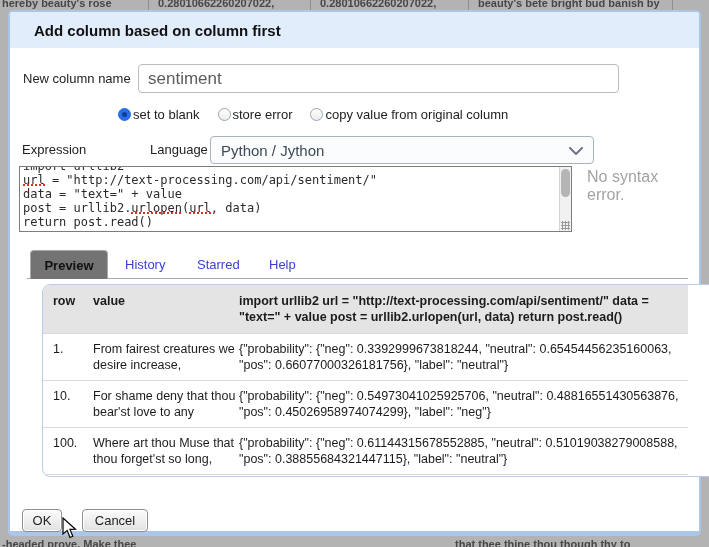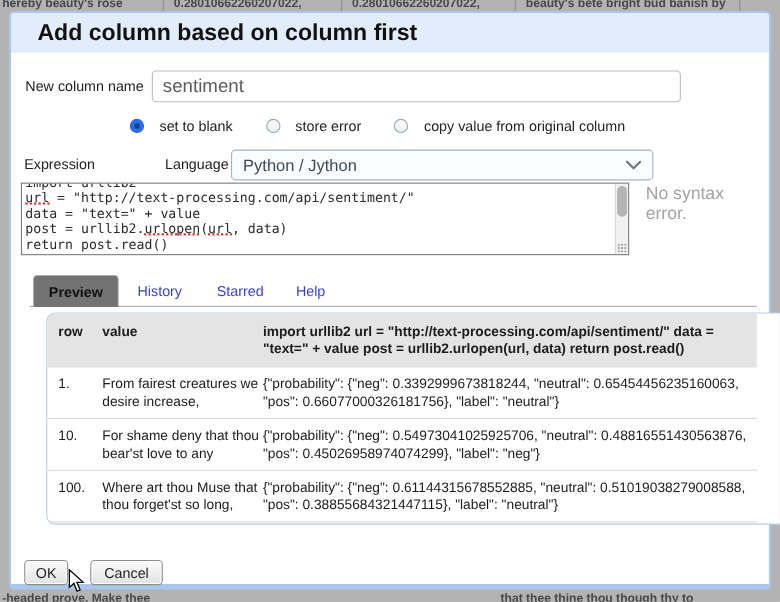--- a/index.html
+++ b/index.html
@@ -14,30 +14,30 @@
   .bg-bottom { left:0; top:537px; width:709px; height:10px; }
   .bg-bottom .cell { position:absolute; top:1px; }
   .bg-sep { position:absolute; top:0; width:1px; height:10px; background:#8f8f8f; }
 
   
   .dialog { position:absolute; left:8px; top:10px; width:693px; height:526px;
     background:#fff; border:2px solid #aac6ea; border-bottom-width:5px;
     border-radius:5px; }
   .dlg-header { height:36px; background:#e2edfb; border-radius:3px 3px 0 0;
     display:flex; align-items:center; padding-left:24px; }
-  .dlg-title { font-size:21px; font-weight:bold; color:#111; }
+  .dlg-title { font-size:15px; font-weight:bold; color:#111; }
 
   .abs { position:absolute; }
   label.fld { font-size:13px; color:#222; }
 
   .ncn-input { left:128px; top:52px; width:481px; height:29px;
     border:1px solid #bcbcbc; border-radius:4px; font-size:17px; color:#5c5c5c;
     padding:0 9px; font-family:"Liberation Sans",sans-serif; background:#fff; }
 
-  .radio-row { left:108px; top:95px; display:flex; align-items:center; gap:14px;
+  .radio-row { left:108px; top:95px; display:flex; align-items:center; gap:2px;
     font-size:13px; color:#222; }
   .radio { width:13px; height:13px; border-radius:50%; border:1px solid #9aa6b4;
     background:linear-gradient(#fff,#ececec); display:inline-block; position:relative; }
   .radio.sel { border-color:#2b6de4; background:#2b6de4; }
   .radio.sel::after { content:""; position:absolute; left:3px; top:3px; width:5px;
     height:5px; border-radius:50%; background:#0d3f9e; }
   .radio-label { margin-right:16px; }
 
   .lang-select { left:200px; top:124px; width:384px; height:28px;
     border:1px solid #a9b2bd; border-radius:4px; background:#fbfcfd;

